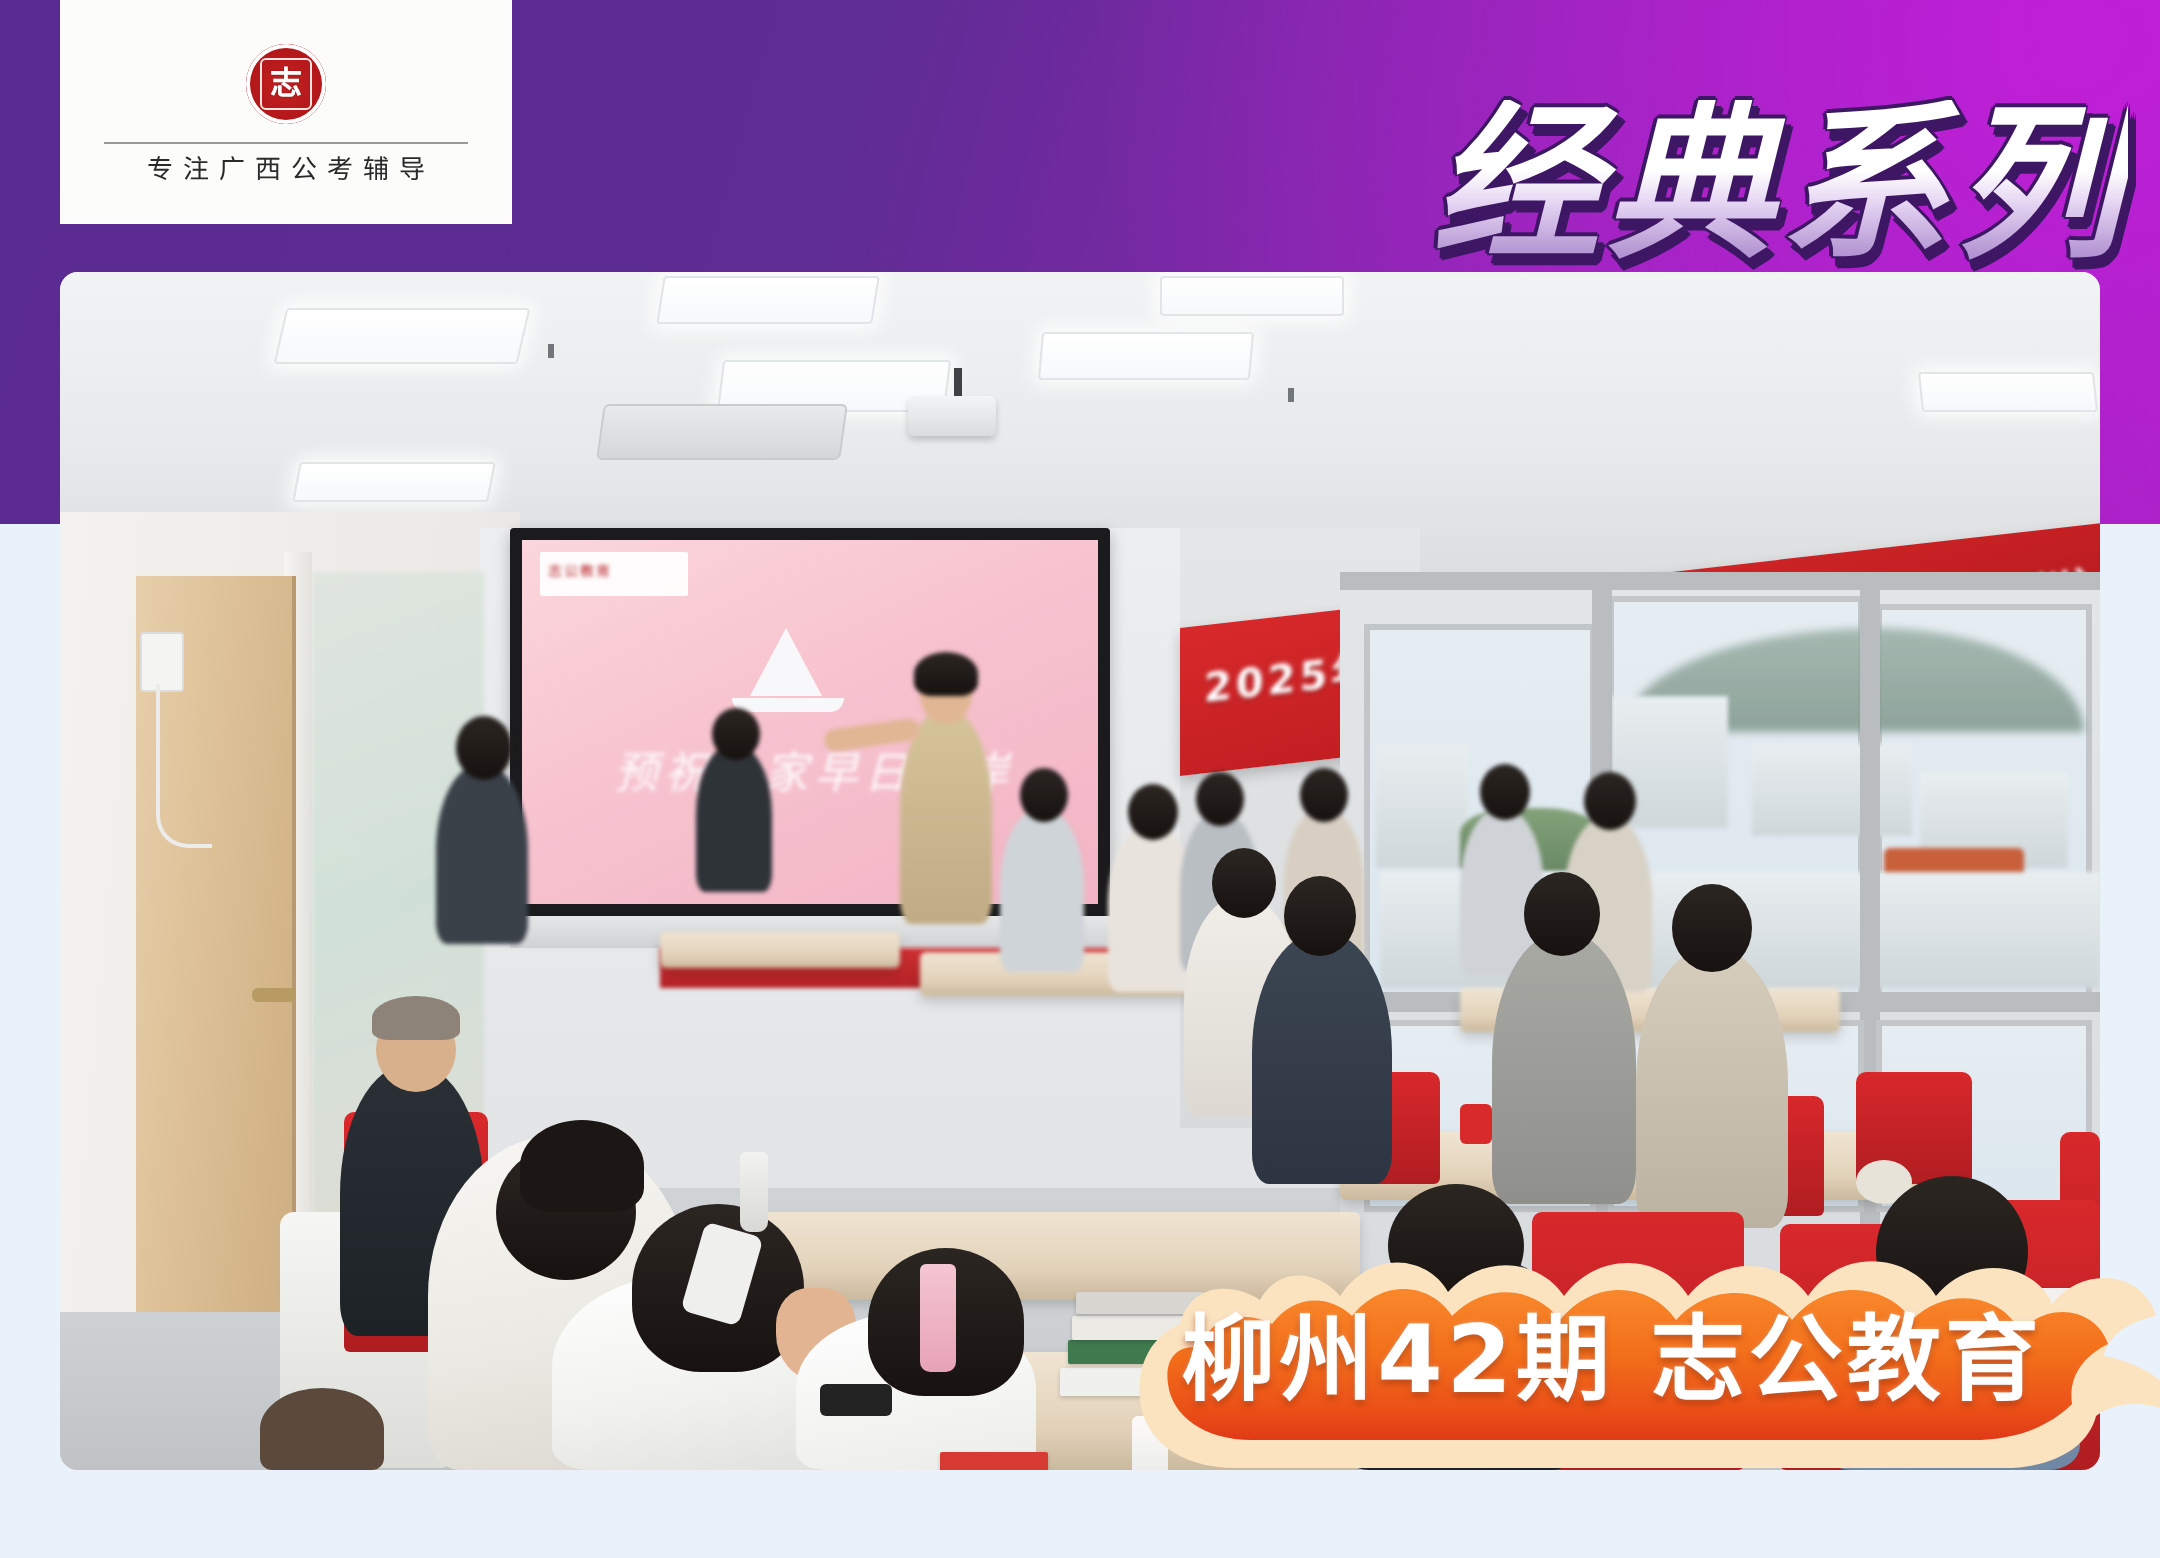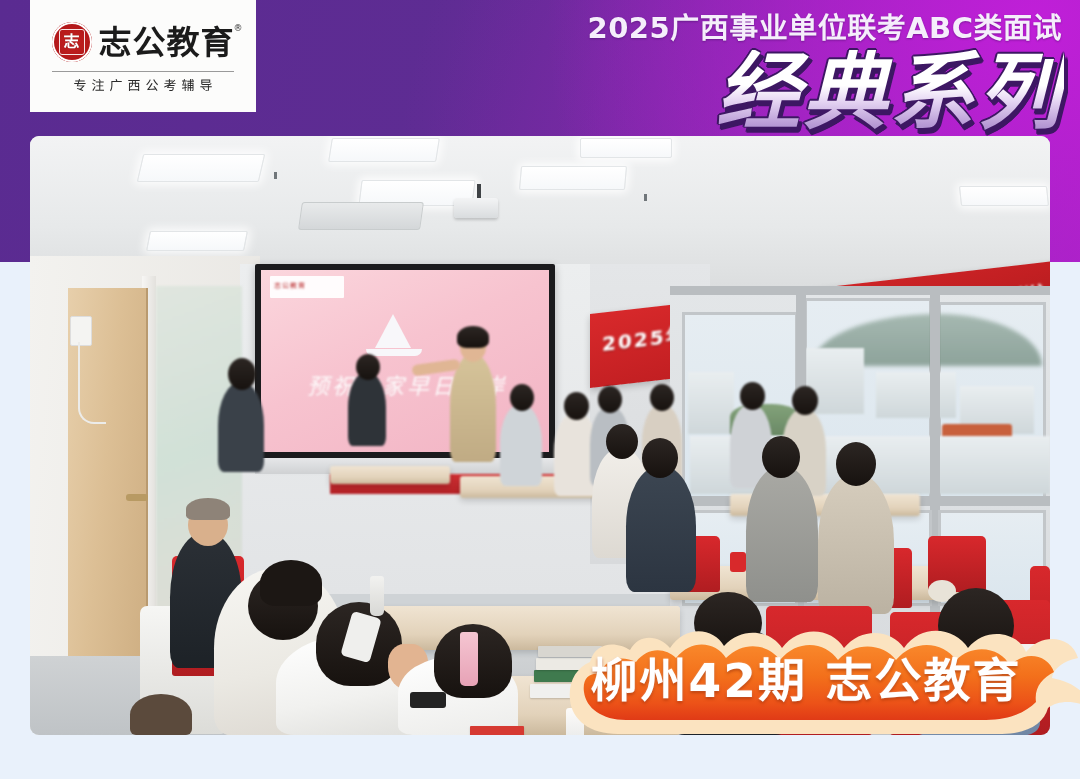--- a/index.html
+++ b/index.html
@@ -165,29 +165,25 @@
 
 <div class="poster">
 
   <div class="header-band"></div>
 
   <div class="logo-card">
     <div class="logo-row">
       <div class="logo-seal">
         <div class="logo-seal-char">志</div>
       </div>
-      <div class="logo-name">
-        <span>志公教育</span><span class="logo-reg">®</span>
-      </div>
     </div>
     <div class="logo-rule"></div>
     <div class="logo-tagline">专注广西公考辅导</div>
   </div>
 
-  <div class="exam-line">2025广西事业单位联考ABC类面试</div>
   <div class="series-title">经典系列</div>
 
   <div class="photo">
 
     <div class="ph ceiling"></div>
     <div class="ph clight" style="left:110px;top:18px;width:120px;height:26px;transform:skewX(-13deg);"></div>
     <div class="ph clight" style="left:300px;top:2px;width:106px;height:22px;transform:skewX(-9deg);"></div>
     <div class="ph clight" style="left:330px;top:44px;width:112px;height:24px;transform:skewX(-7deg);"></div>
     <div class="ph clight" style="left:490px;top:30px;width:104px;height:22px;transform:skewX(-5deg);"></div>
     <div class="ph clight" style="left:118px;top:95px;width:96px;height:18px;transform:skewX(-11deg);"></div>

